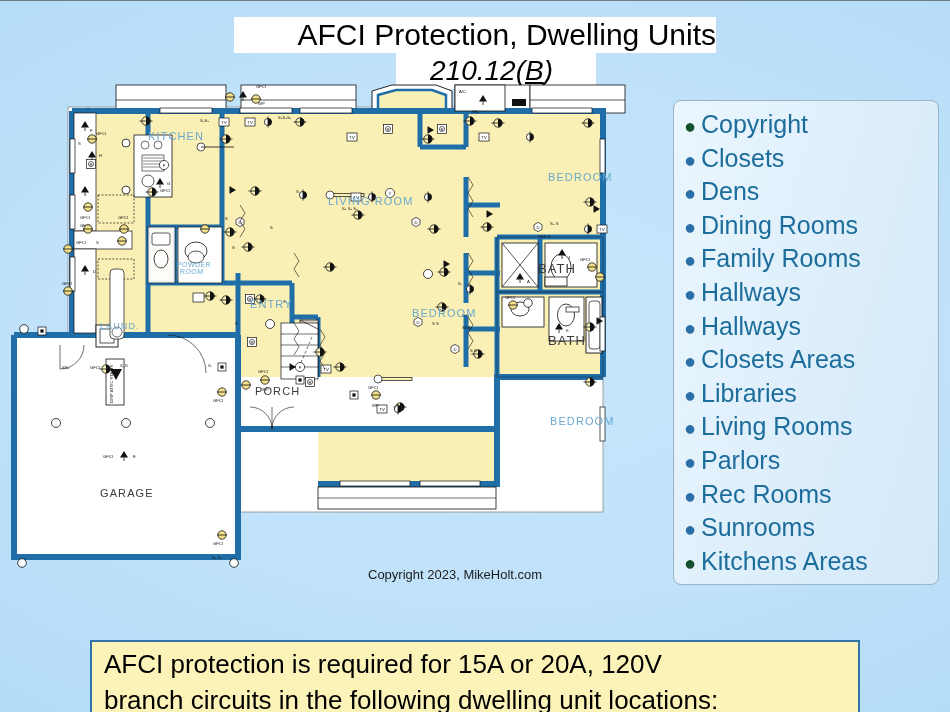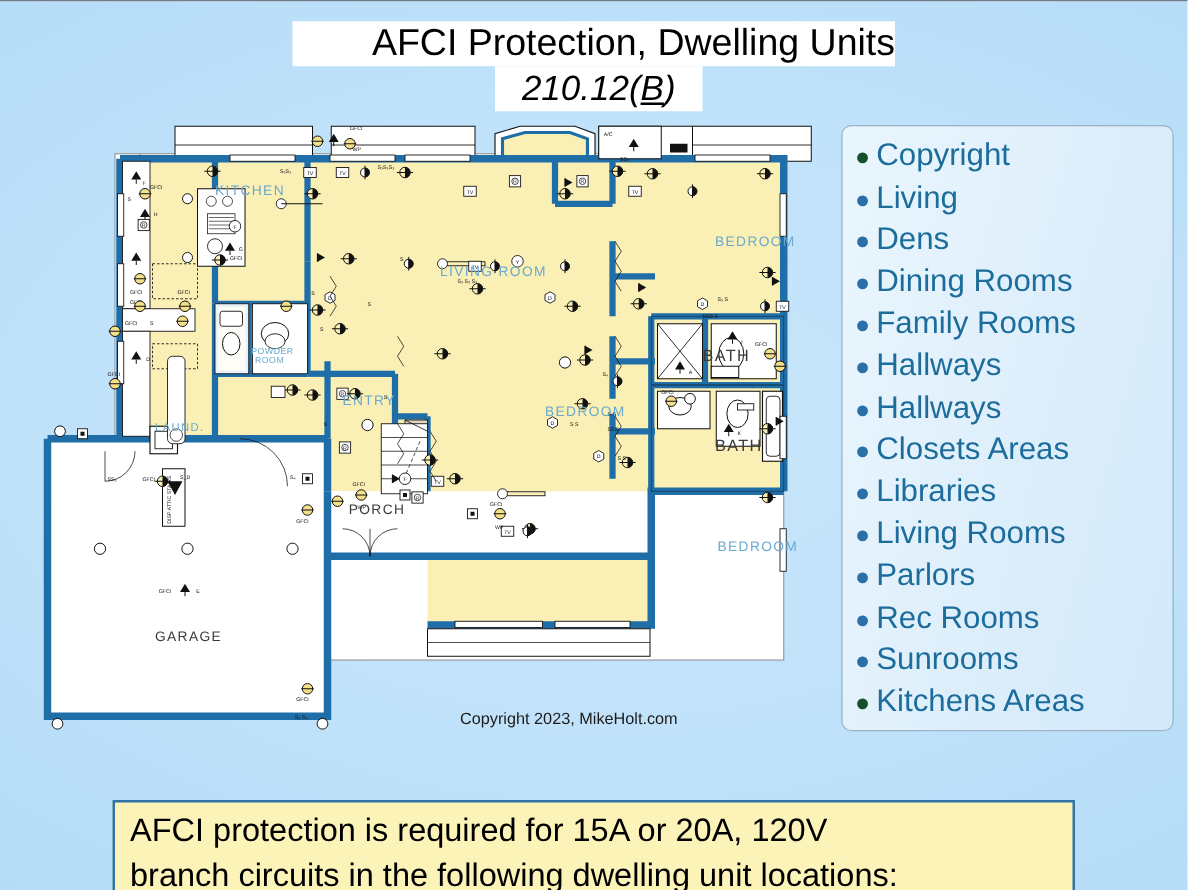--- a/index.html
+++ b/index.html
@@ -40,22 +40,22 @@
     position: absolute;
     left: 396px;
     top: 52px;
     width: 166px;
     height: 36px;
     background: #ffffff;
     color: #000000;
     font-size: 28px;
     font-style: italic;
     line-height: 36px;
-    text-align: center;
     white-space: nowrap;
+    padding-left: 34px;
   }
   .title-line2 .u { text-decoration: underline; }
 
   
   #list-panel {
     position: absolute;
     left: 673px;
     top: 99px;
     width: 266px;
     height: 485px;
@@ -109,24 +109,23 @@
     top: 566px;
     font-size: 13px;
     color: #1c1c1c;
     white-space: nowrap;
   }
 
   
   #plan {
     position: absolute;
     left: 0px;
-    top: 92px;
+    top: 76px;
     width: 680px;
     height: 510px;
-    margin-left: 24px;
   }
   #plan svg { display: block; }
 
   .rm {
     font-family: "Liberation Sans", sans-serif;
     font-size: 11px;
     letter-spacing: 1.1px;
     fill: #6aa9cf;
   }
   .rm-dark {
@@ -585,21 +584,21 @@
 
   <div id="copyright">Copyright 2023, MikeHolt.com</div>
 
   <div id="list-panel">
     <div class="li green">
         <span class="bullet">●</span>
         <span class="txt">Copyright</span>
       </div>
     <div class="li">
         <span class="bullet">●</span>
-        <span class="txt">Living</span>
+        <span class="txt">Closets</span>
       </div>
     <div class="li">
         <span class="bullet">●</span>
         <span class="txt">Dens</span>
       </div>
     <div class="li">
         <span class="bullet">●</span>
         <span class="txt">Dining Rooms</span>
       </div>
     <div class="li">

